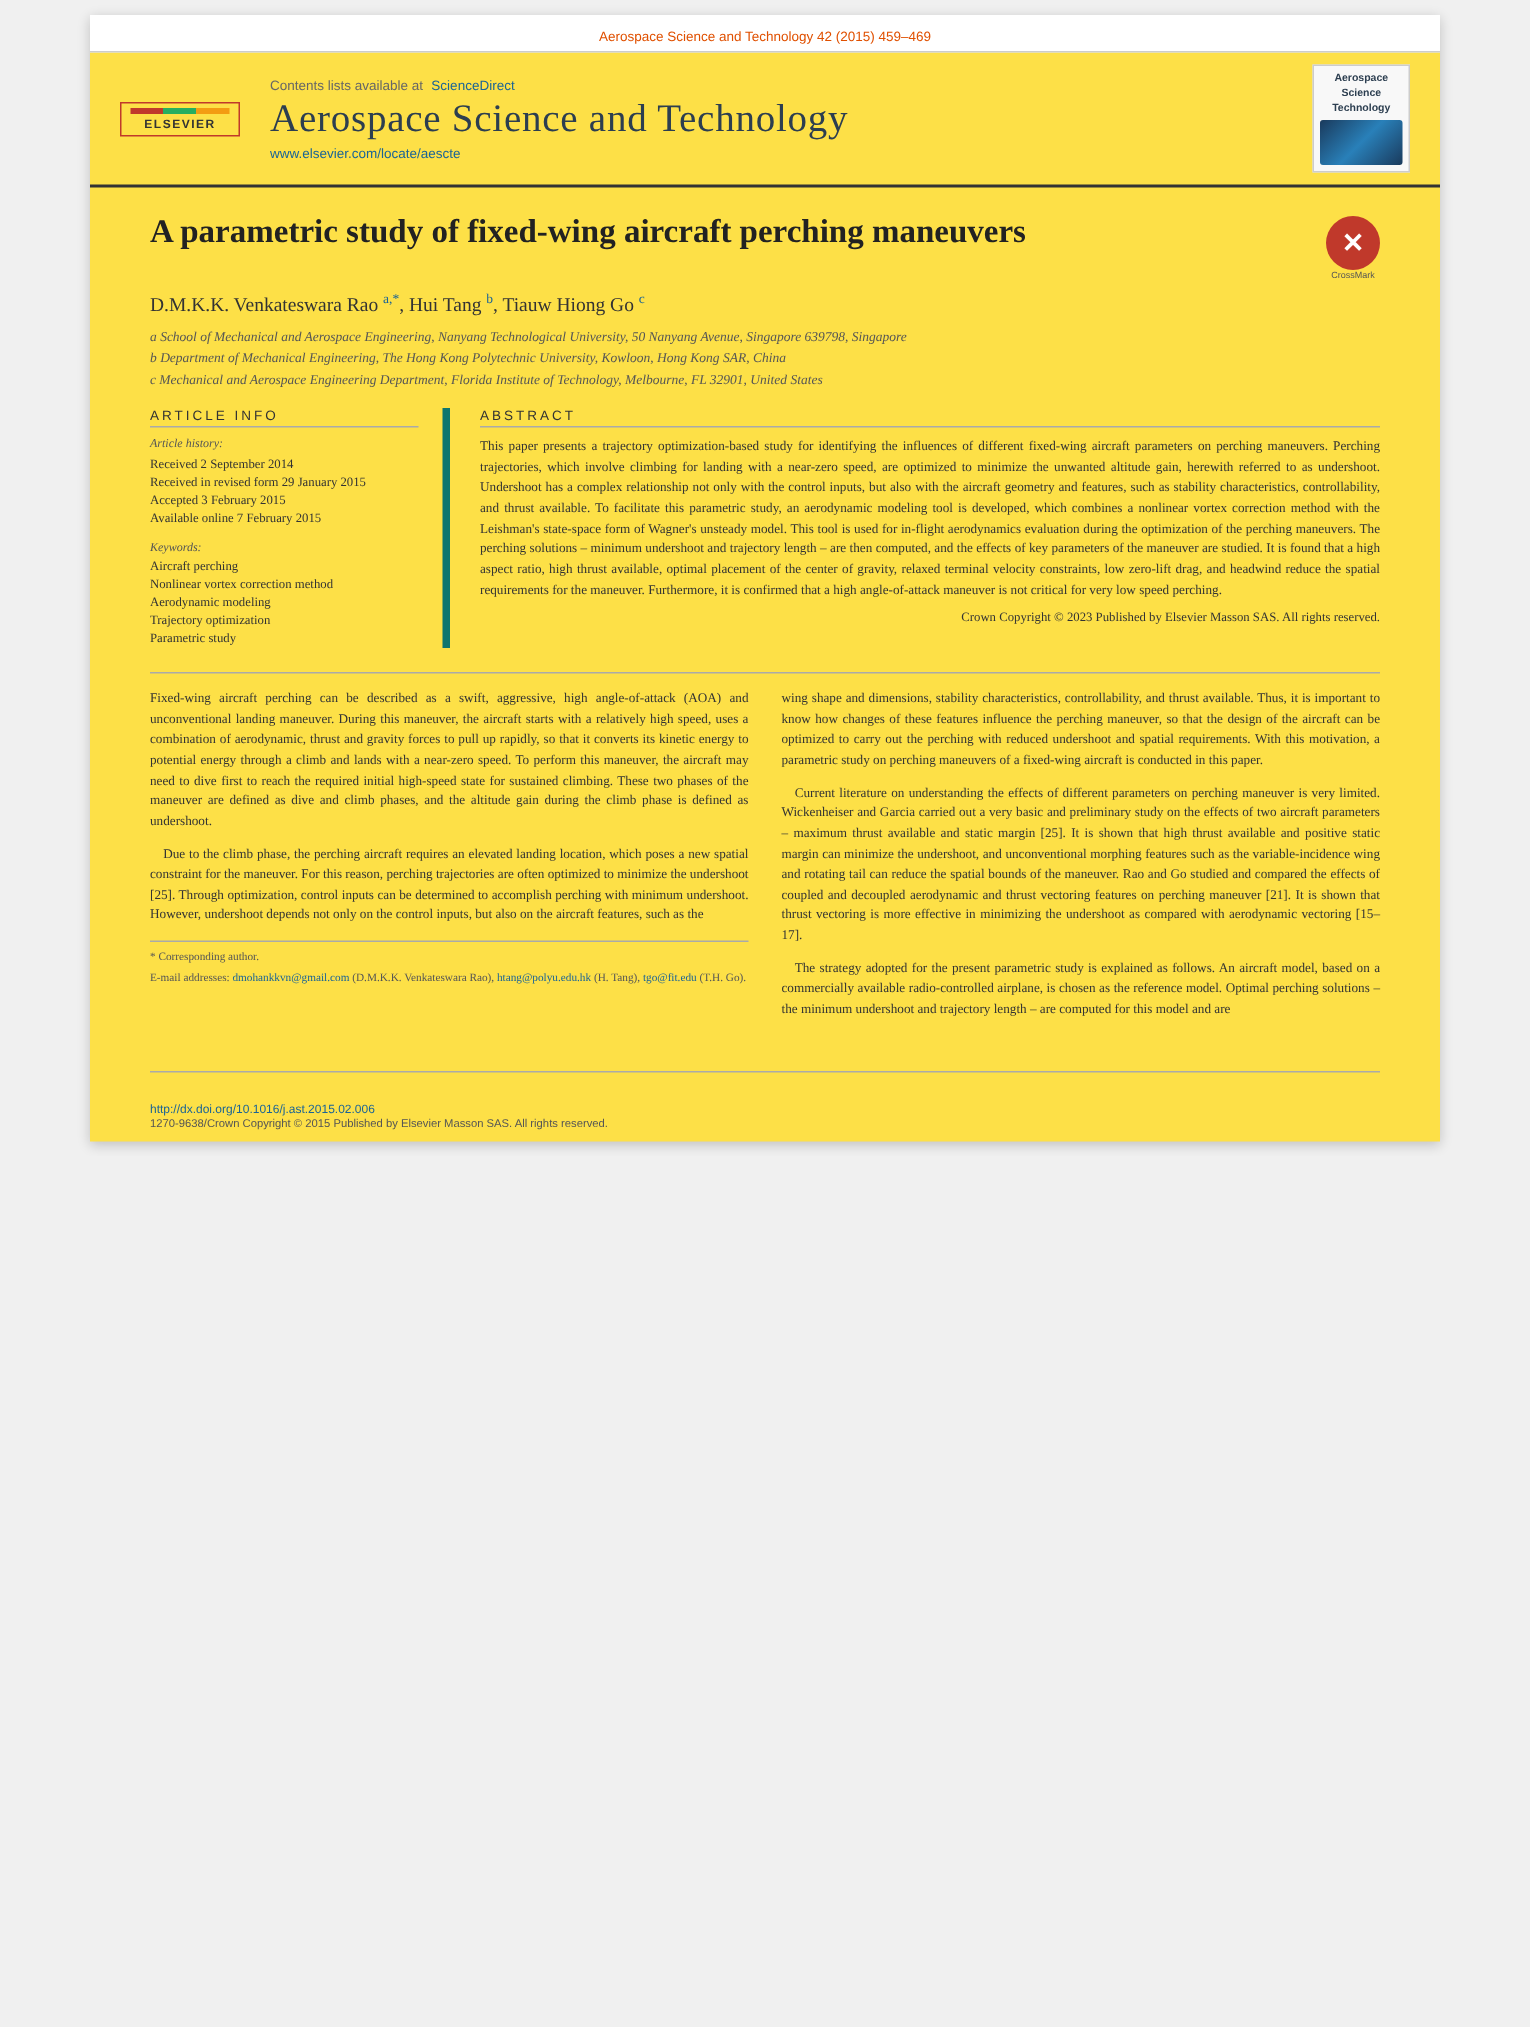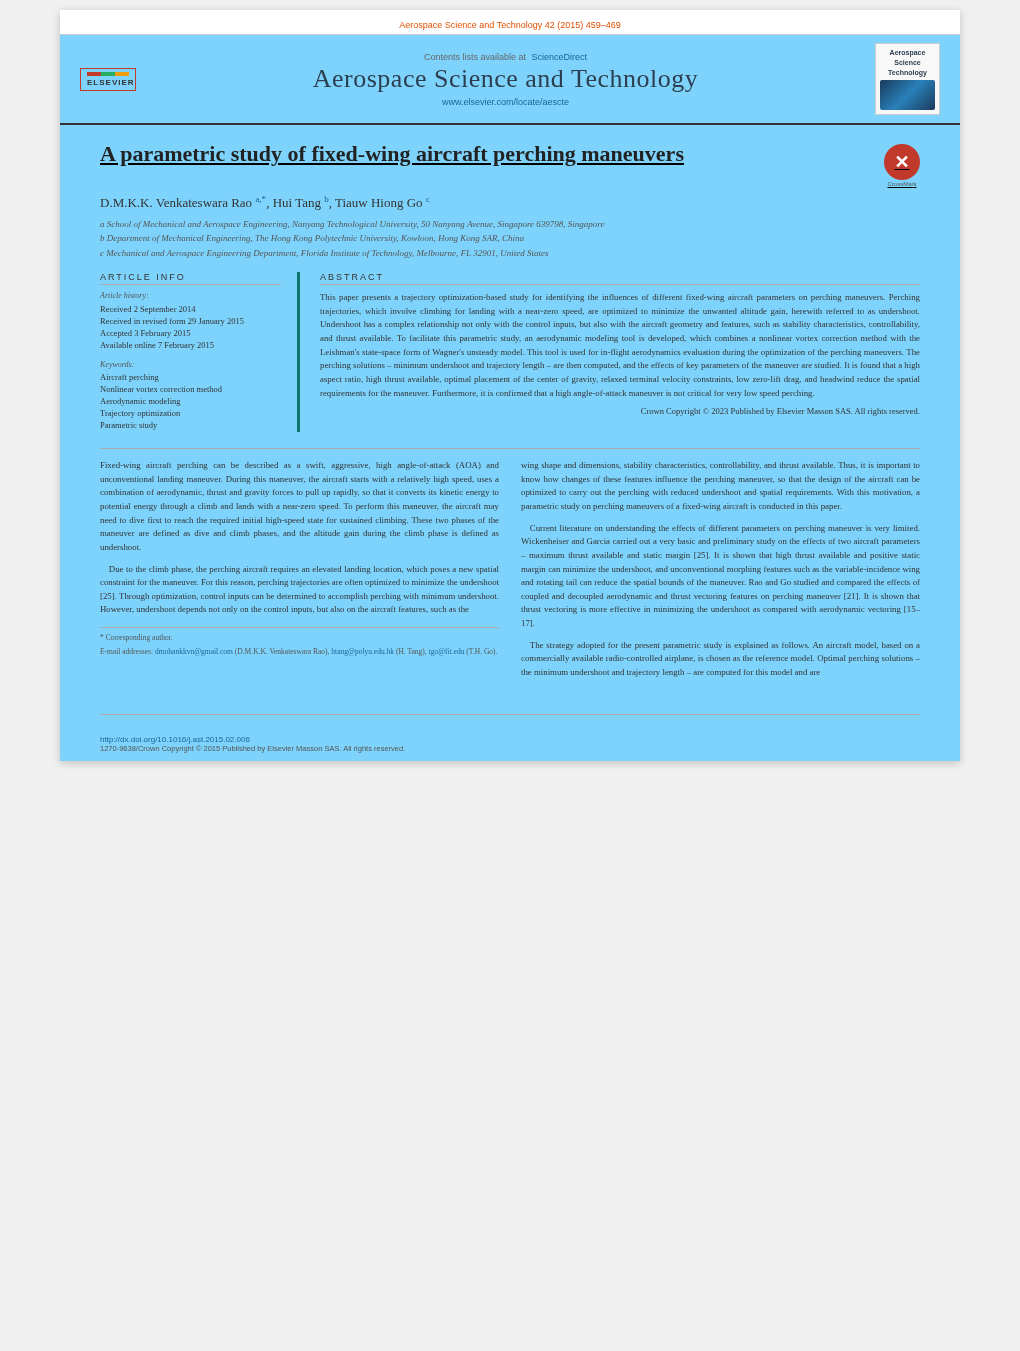--- a/index.html
+++ b/index.html
@@ -5,21 +5,21 @@
     * { margin: 0; padding: 0; box-sizing: border-box; }
     body {
       background: #f0f0f0;
       font-family: 'Times New Roman', Times, serif;
       display: flex;
       justify-content: center;
       padding: 10px;
     }
     .page {
       width: 900px;
-      background: #7dd3fc;
+      background: #fde047;
       padding: 0;
       box-shadow: 0 2px 8px rgba(0,0,0,0.2);
     }
     .top-bar {
       background: white;
       text-align: center;
       padding: 4px 0 2px 0;
       border-bottom: 1px solid #ccc;
     }
     .top-bar-text {
@@ -27,21 +27,21 @@
       color: #e05000;
       font-family: Arial, sans-serif;
     }
     .journal-header {
       display: flex;
       align-items: center;
       padding: 8px 20px;
       border-bottom: 2px solid #333;
     }
     .elsevier-logo {
-      width: 56px;
+      width: 80px;
       margin-right: 20px;
       flex-shrink: 0;
     }
     .elsevier-logo-box {
       border: 1.5px solid #c0392b;
       padding: 3px 6px;
       text-align: center;
     }
     .elsevier-logo-box .elsevier-stripe {
       height: 4px;
@@ -50,21 +50,21 @@
     }
     .elsevier-logo-box .elsevier-text {
       font-size: 8px;
       font-family: Arial, sans-serif;
       font-weight: bold;
       color: #333;
       letter-spacing: 1px;
     }
     .journal-center {
       flex: 1;
-      text-align: center;
+      text-align: left;
     }
     .sciencedirect-text {
       font-size: 9px;
       color: #666;
       font-family: Arial, sans-serif;
       margin-bottom: 2px;
     }
     .journal-title {
       font-size: 26px;
       color: #2c3e50;
@@ -94,21 +94,20 @@
       background: #f8f8f8;
     }
     .content-area {
       padding: 15px 40px 20px 40px;
     }
     .article-title-section {
       display: flex;
       align-items: flex-start;
       margin-bottom: 8px;
       padding-bottom: 6px;
-      text-decoration: underline;
     }
     .article-title {
       font-size: 22px;
       font-weight: bold;
       color: #222;
       flex: 1;
       font-family: 'Times New Roman', Times, serif;
       line-height: 1.3;
     }
     .crossmark {
@@ -153,21 +152,21 @@
       margin-bottom: 1px;
     }
     .two-col {
       display: flex;
       gap: 20px;
       margin-bottom: 16px;
     }
     .article-info-col {
       width: 200px;
       flex-shrink: 0;
-      border-right: 3px solid #0f766e;
+      border-right: 5px solid #0f766e;
       padding-right: 16px;
     }
     .abstract-col {
       flex: 1;
     }
     .section-header {
       font-size: 9px;
       font-family: Arial, sans-serif;
       letter-spacing: 2px;
       color: #333;

